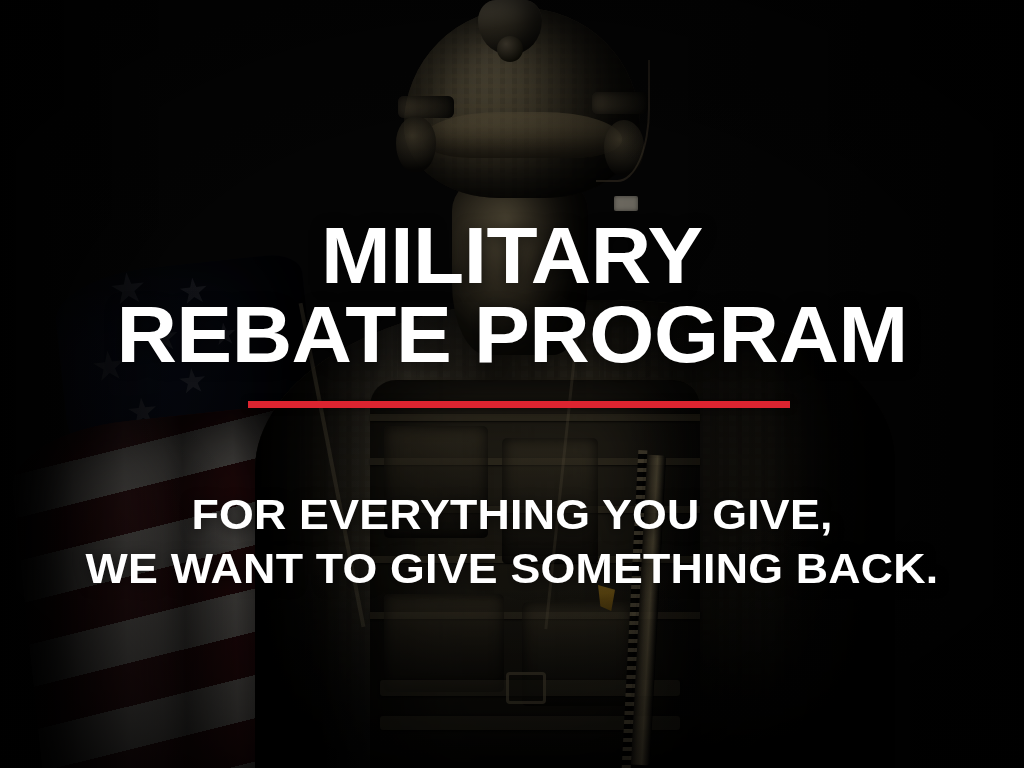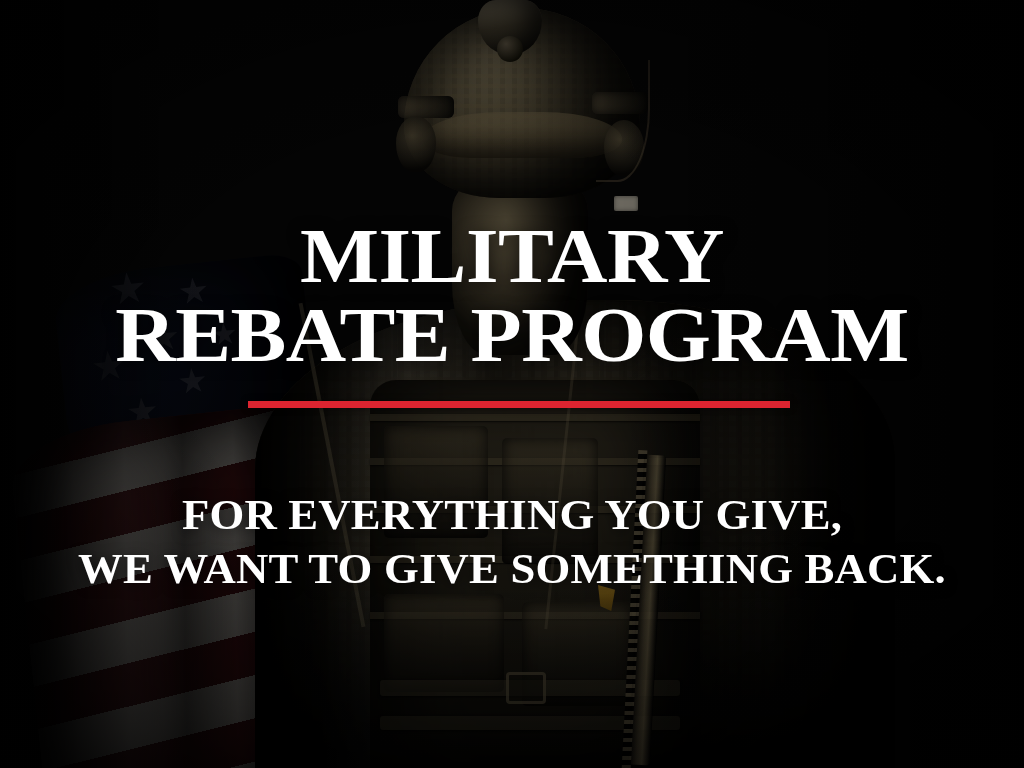--- a/index.html
+++ b/index.html
@@ -313,21 +313,20 @@
   }
 
   
   .overlay {
     position: absolute;
     inset: 0;
     display: flex;
     flex-direction: column;
     align-items: center;
     pointer-events: none;
-    font-family: Liberation Serif, serif;
   }
 
   .headline {
     color: #ffffff;
     font-weight: 700;
     text-align: center;
     line-height: .96;
     letter-spacing: -0.5px;
     text-shadow: 0 2px 14px rgba(0,0,0,.55);
     margin: 0;

